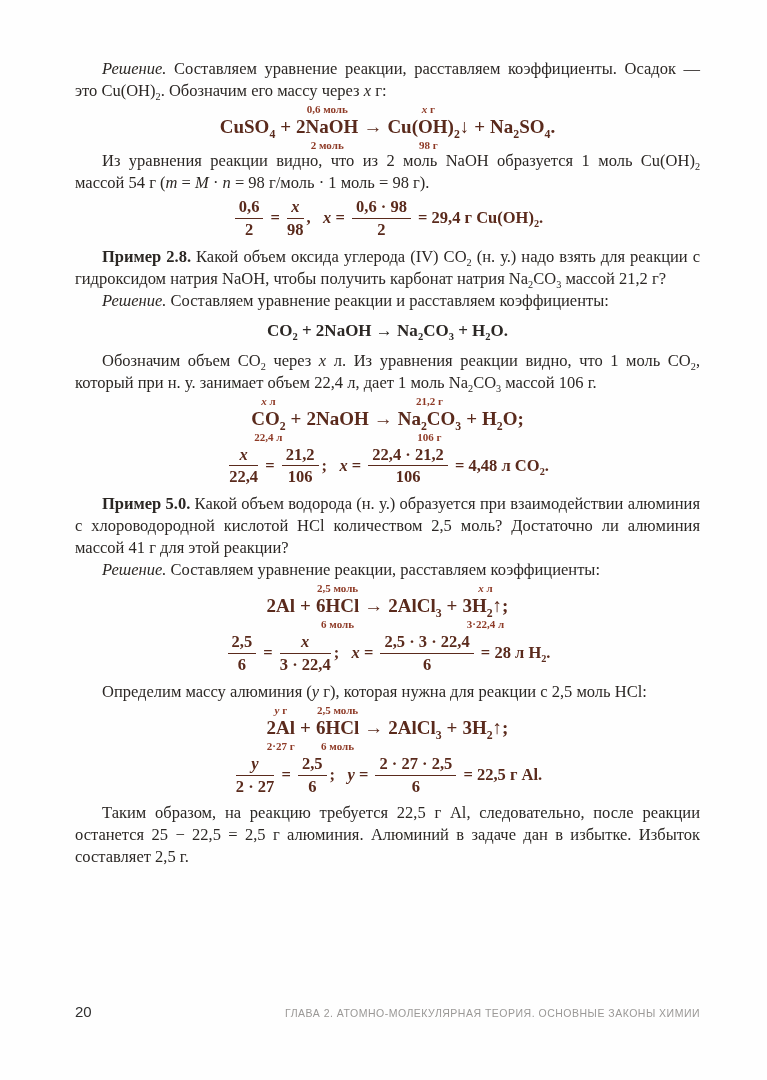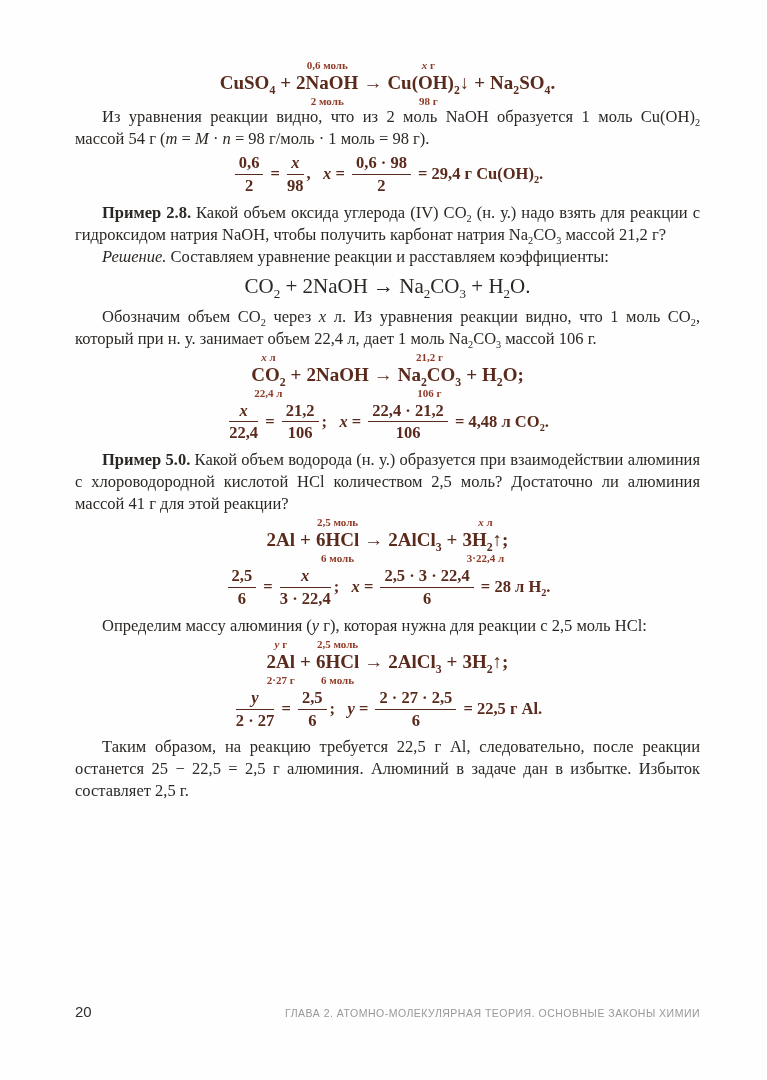--- a/index.html
+++ b/index.html
@@ -5,21 +5,21 @@
 <style>
   html,body{margin:0;padding:0;background:#e8e8e8;}
   .page{position:relative;width:767px;height:1080px;background:#fefefe;overflow:hidden;
         font-family:"Liberation Serif","DejaVu Serif",serif;color:var(--body,#2b2724);}
   .content{position:absolute;left:75px;top:58px;width:625px;}
   p{margin:0;text-indent:27px;font-size:16.5px;line-height:22px;text-align:justify;}
   sub{font-size:0.62em;line-height:0;}
   
   .eq{text-align:center;text-indent:0;font-weight:bold;font-size:19px;line-height:19px;
       padding:15px 0 14px;color:var(--equation,#5a2a1c);white-space:nowrap;}
-  .eq.plain{color:var(--body,#2b2724);font-weight:normal;font-size:21px;padding:9px 0 10px;}
+  .eq.plain{color:var(--body,#2b2724);font-weight:bold;font-size:17px;padding:9px 0 10px;}
   .term{display:inline-block;position:relative;}
   .op{margin:0 5px;}
   .ann{position:absolute;left:50%;transform:translateX(-50%);font-size:11px;line-height:11px;
        white-space:nowrap;font-weight:bold;color:var(--annotation,#8e3a26);}
   .ann.top{bottom:calc(100% + 2px);}
   .ann.bot{top:calc(100% + 4px);}
   
   .formula{text-align:center;text-indent:0;color:var(--equation,#5a2a1c);font-weight:bold;
            font-size:16.5px;line-height:20px;padding:3px 0 6px;white-space:nowrap;}
   .frac{display:inline-block;vertical-align:middle;text-align:center;margin:0 3px;line-height:1.2;}
@@ -32,20 +32,21 @@
           font-family:"Liberation Sans","DejaVu Sans",sans-serif;}
   .page-num{font-size:15px;color:#2f2f2f;}
   .chapter{font-size:10.5px;letter-spacing:0.5px;color:var(--footer_text,#9a9896);}
 </style>
 </head>
 <body>
 
 <div class="page">
   <div class="content">
 
+    <p><span style="font-style: italic;">Решение.</span><span> Составляем уравнение реакции, расставляем коэффициенты. Осадок — это Cu(OH)</span><sub>2</sub><span>. Обозначим его массу через </span><span style="font-style: italic;">x</span><span> г:</span></p>
 
     <div class="eq">
       <span class="term"><span><span>CuSO</span><sub>4</sub></span></span><span class="op">+</span><span class="term"><span class="ann top"><span>0,6 моль</span></span><span><span>2NaOH</span></span><span class="ann bot"><span>2 моль</span></span></span><span class="op">→</span><span class="term"><span class="ann top"><span style="font-style: italic;">x</span><span> г</span></span><span><span>Cu(OH)</span><sub>2</sub><span>↓</span></span><span class="ann bot"><span>98 г</span></span></span><span class="op">+</span><span class="term"><span><span>Na</span><sub>2</sub><span>SO</span><sub>4</sub><span>.</span></span></span>
     </div>
 
     <p><span>Из уравнения реакции видно, что из 2 моль NaOH образуется 1 моль Cu(OH)</span><sub>2</sub><span> массой 54 г (</span><span style="font-style: italic;">m</span><span> = </span><span style="font-style: italic;">M</span><span> · </span><span style="font-style: italic;">n</span><span> = 98 г/моль · 1 моль = 98 г).</span></p>
 
     <div class="formula">
       <span class="frac"><span class="num"><span>0,6</span></span><span class="den"><span>2</span></span></span><span class="mid"><span> = </span></span><span class="frac"><span class="num"><span style="font-style: italic;">x</span></span><span class="den"><span>98</span></span></span><span class="mid"><span>,&nbsp;&nbsp;&nbsp;</span><span style="font-style: italic;">x</span><span> = </span></span><span class="frac"><span class="num"><span>0,6 · 98</span></span><span class="den"><span>2</span></span></span><span class="tail"><span> = 29,4 г Cu(OH)</span><sub>2</sub><span>.</span></span>
     </div>
@@ -61,20 +62,21 @@
 
     <div class="eq">
       <span class="term"><span class="ann top"><span style="font-style: italic;">x</span><span> л</span></span><span><span>CO</span><sub>2</sub></span><span class="ann bot"><span>22,4 л</span></span></span><span class="op">+</span><span class="term"><span><span>2NaOH</span></span></span><span class="op">→</span><span class="term"><span class="ann top"><span>21,2 г</span></span><span><span>Na</span><sub>2</sub><span>CO</span><sub>3</sub></span><span class="ann bot"><span>106 г</span></span></span><span class="op">+</span><span class="term"><span><span>H</span><sub>2</sub><span>O;</span></span></span>
     </div>
 
     <div class="formula">
       <span class="frac"><span class="num"><span style="font-style: italic;">x</span></span><span class="den"><span>22,4</span></span></span><span class="mid"><span> = </span></span><span class="frac"><span class="num"><span>21,2</span></span><span class="den"><span>106</span></span></span><span class="mid"><span>;&nbsp;&nbsp;&nbsp;</span><span style="font-style: italic;">x</span><span> = </span></span><span class="frac"><span class="num"><span>22,4 · 21,2</span></span><span class="den"><span>106</span></span></span><span class="tail"><span> = 4,48 л CO</span><sub>2</sub><span>.</span></span>
     </div>
 
     <p><span style="font-weight: bold;">Пример 5.0.</span><span> Какой объем водорода (н. у.) образуется при взаимодействии алюминия с хлороводородной кислотой HCl количеством 2,5 моль? Достаточно ли алюминия массой 41 г для этой реакции?</span></p>
+    <p><span style="font-style: italic;">Решение.</span><span> Составляем уравнение реакции, расставляем коэффициенты:</span></p>
 
     <div class="eq">
       <span class="term"><span><span>2Al</span></span></span><span class="op">+</span><span class="term"><span class="ann top"><span>2,5 моль</span></span><span><span>6HCl</span></span><span class="ann bot"><span>6 моль</span></span></span><span class="op">→</span><span class="term"><span><span>2AlCl</span><sub>3</sub></span></span><span class="op">+</span><span class="term"><span class="ann top"><span style="font-style: italic;">x</span><span> л</span></span><span><span>3H</span><sub>2</sub><span>↑;</span></span><span class="ann bot"><span>3·22,4 л</span></span></span>
     </div>
 
     <div class="formula">
       <span class="frac"><span class="num"><span>2,5</span></span><span class="den"><span>6</span></span></span><span class="mid"><span> = </span></span><span class="frac"><span class="num"><span style="font-style: italic;">x</span></span><span class="den"><span>3 · 22,4</span></span></span><span class="mid"><span>;&nbsp;&nbsp;&nbsp;</span><span style="font-style: italic;">x</span><span> = </span></span><span class="frac"><span class="num"><span>2,5 · 3 · 22,4</span></span><span class="den"><span>6</span></span></span><span class="tail"><span> = 28 л H</span><sub>2</sub><span>.</span></span>
     </div>
 
     <p><span>Определим массу алюминия (</span><span style="font-style: italic;">y</span><span> г), которая нужна для реакции с 2,5 моль HCl:</span></p>

